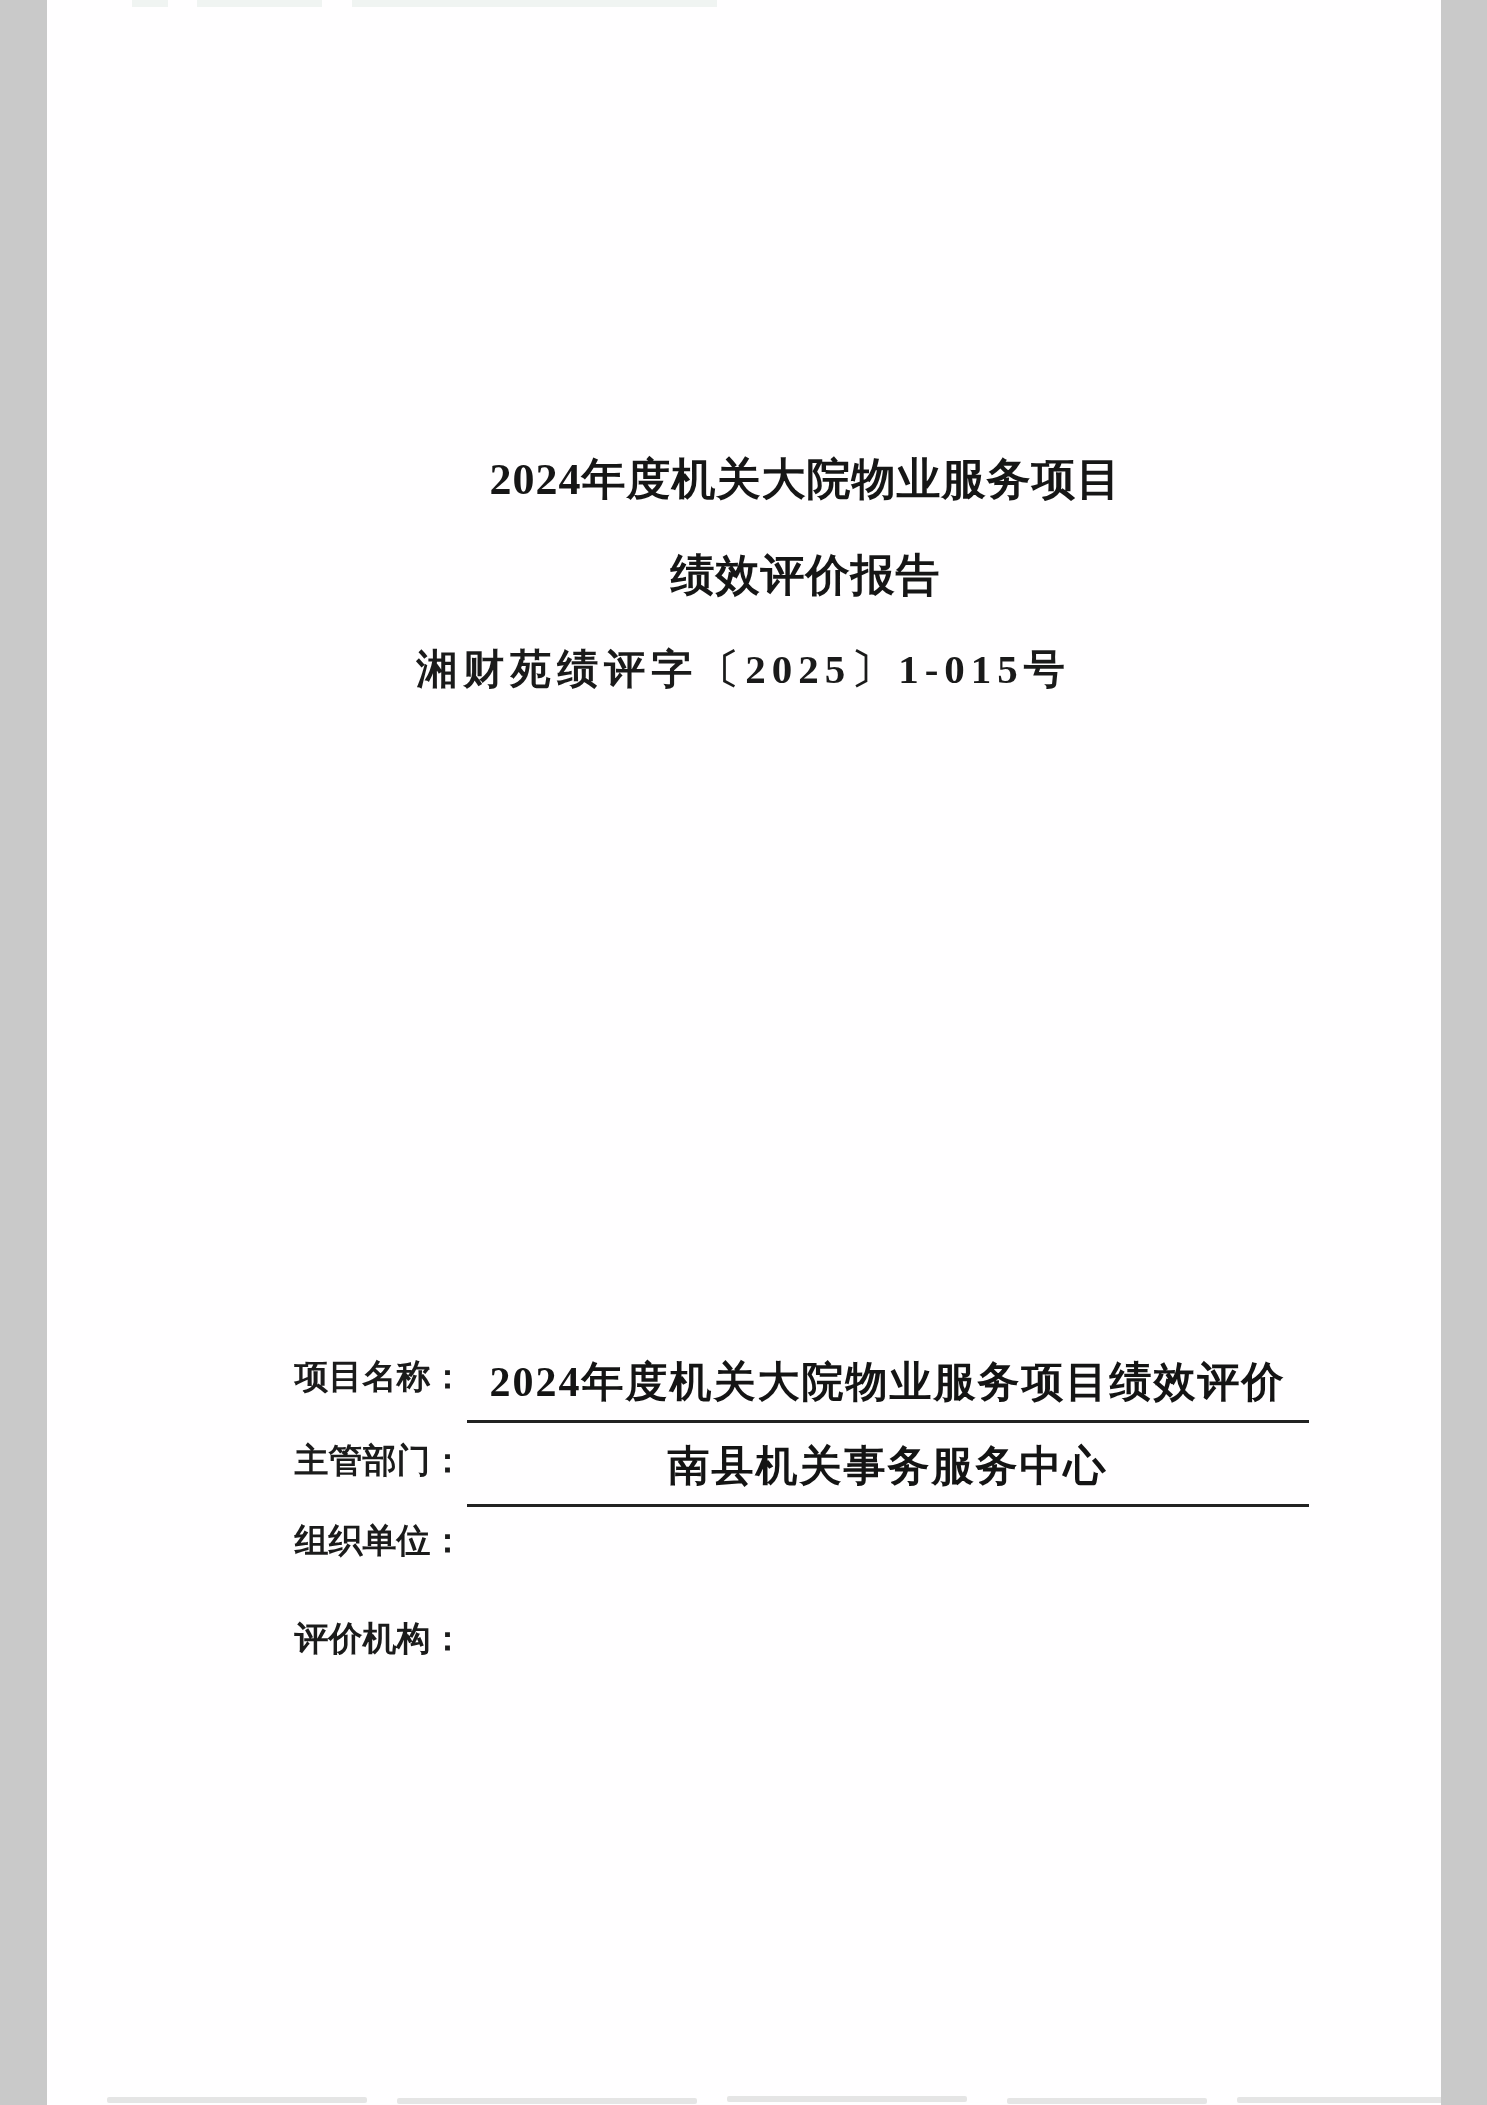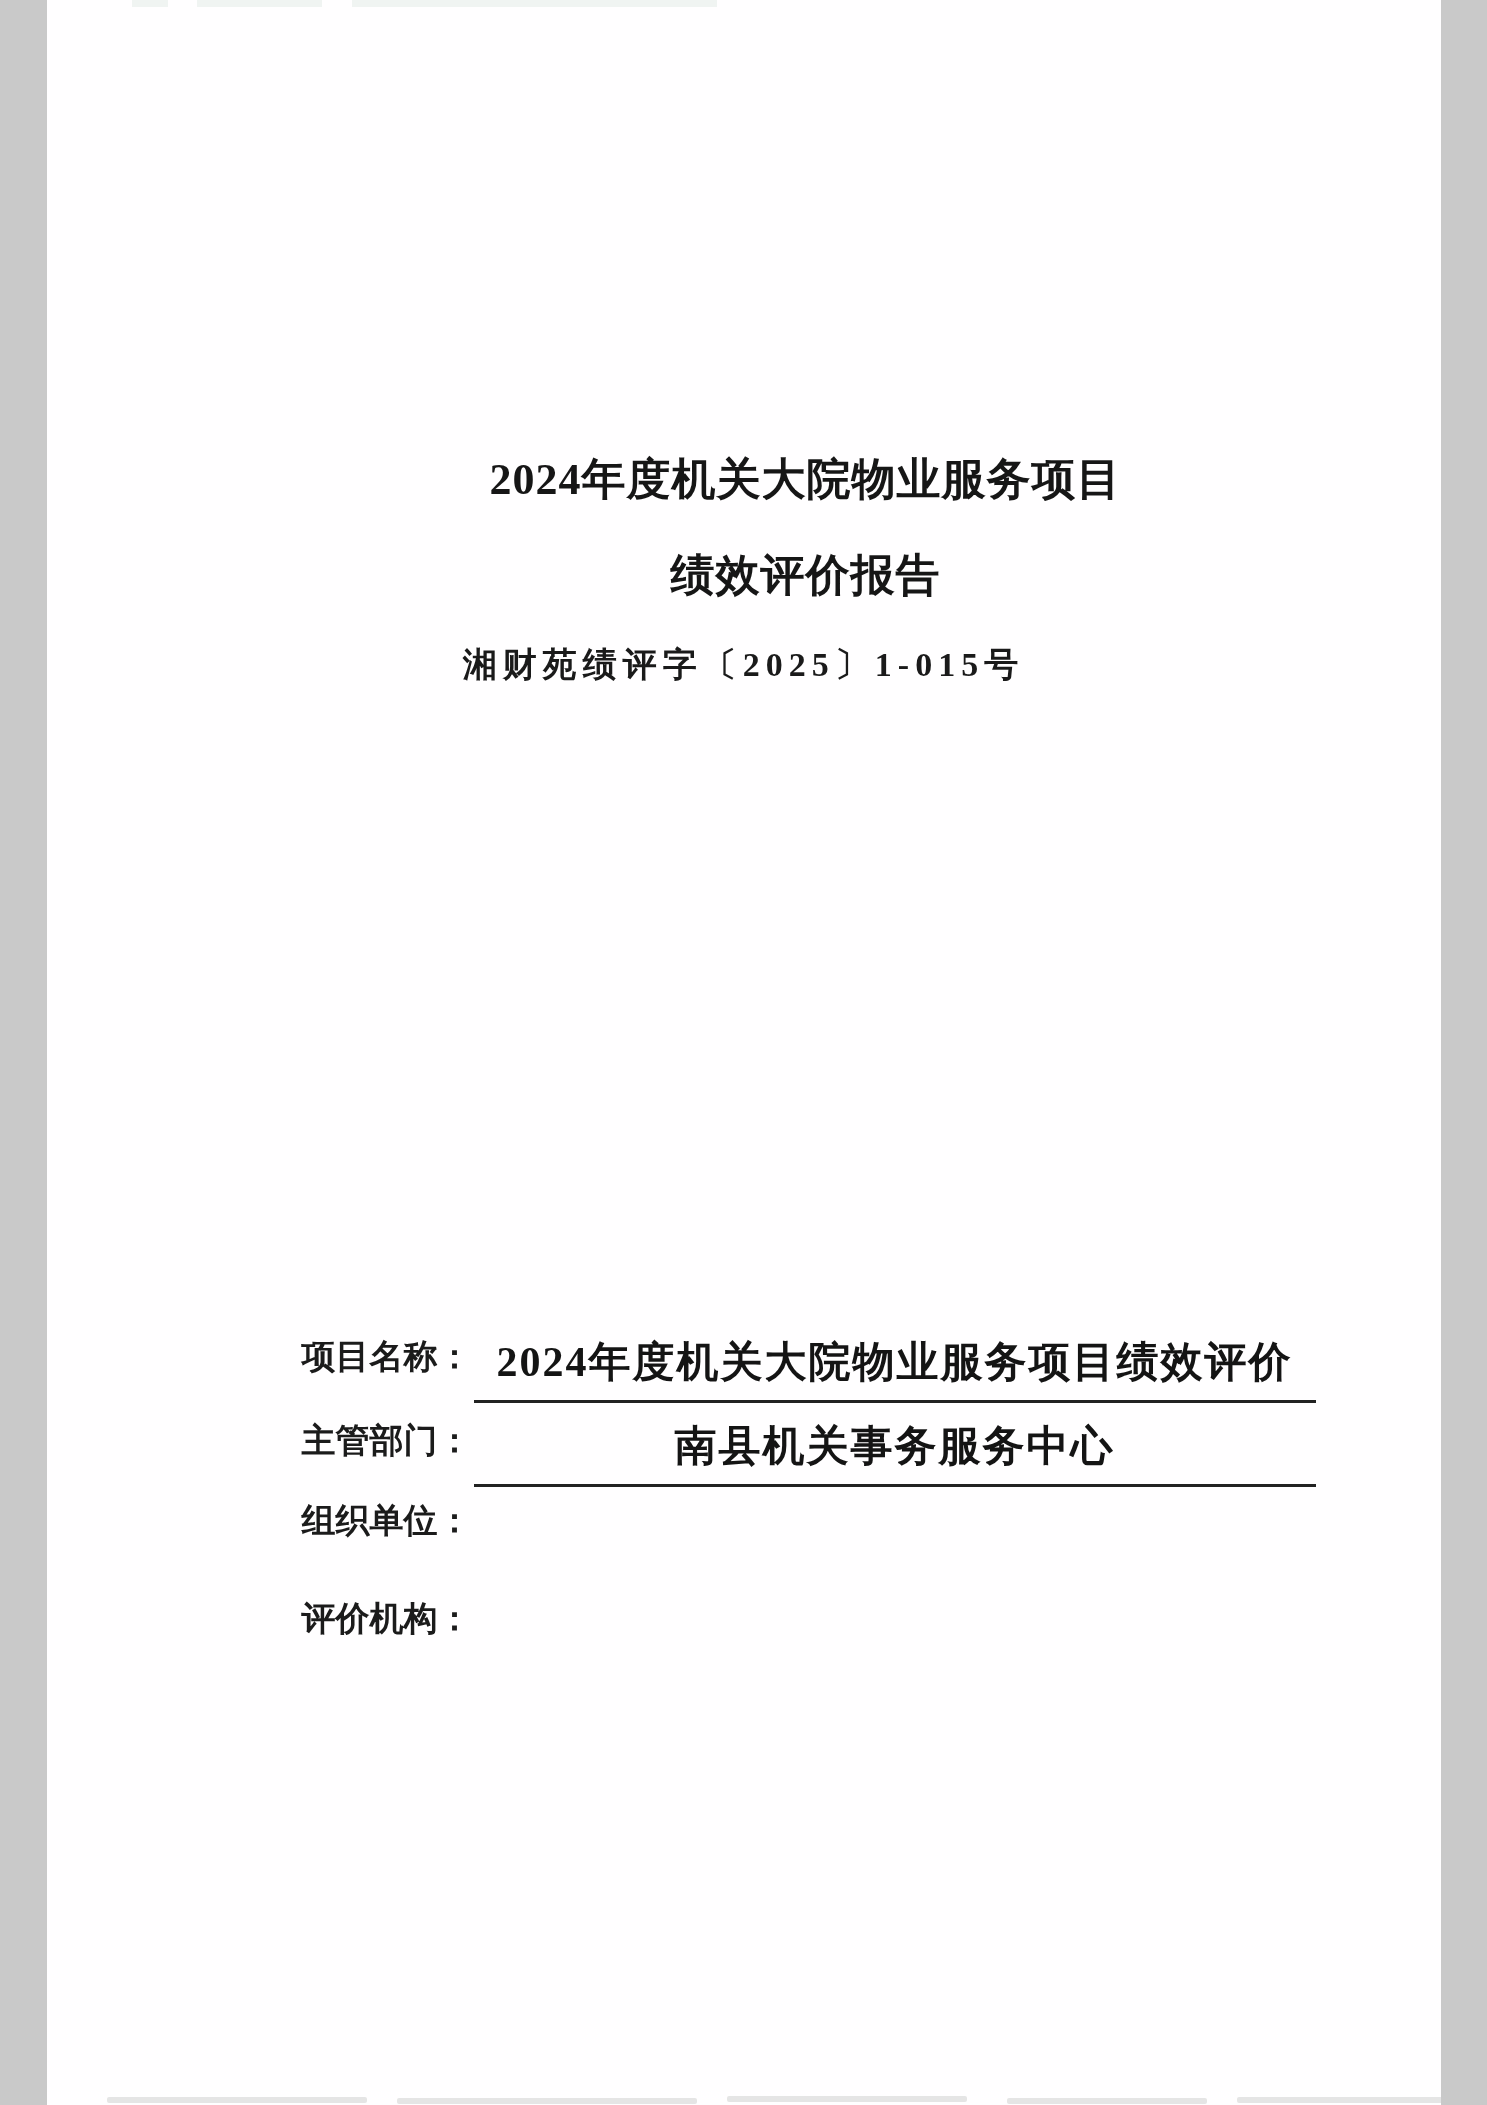--- a/index.html
+++ b/index.html
@@ -55,39 +55,40 @@
   }
   .title-line1 { top: 450px; }
   .title-line2 { top: 546px; }
 
   .doc-number {
     position: absolute;
     top: 642px;
     left: 0;
     right: 0;
     text-align: center;
-    font-size: 34px;
+    font-size: 41px;
     font-weight: bold;
     letter-spacing: 6px;
     color: #1a1a1a;
   }
 
   .fields {
     position: absolute;
     left: 244px;
     top: 1334px;
     width: 1014px;
   }
 
   .field-row {
     position: absolute;
-    left: 11px;
+    left: 4px;
     width: 100%;
     display: flex;
     align-items: flex-start;
+    margin-top: 20px;
   }
   .field-row.r1 { top: 0; }
   .field-row.r2 { top: 84px; }
   .field-row.r3 { top: 164px; gap: 44px; }
   .field-row.r4 { top: 262px; }
 
   .field-label {
     flex: 0 0 172px;
     font-family: "Liberation Sans", "DejaVu Sans", sans-serif;
     font-size: 34px;

